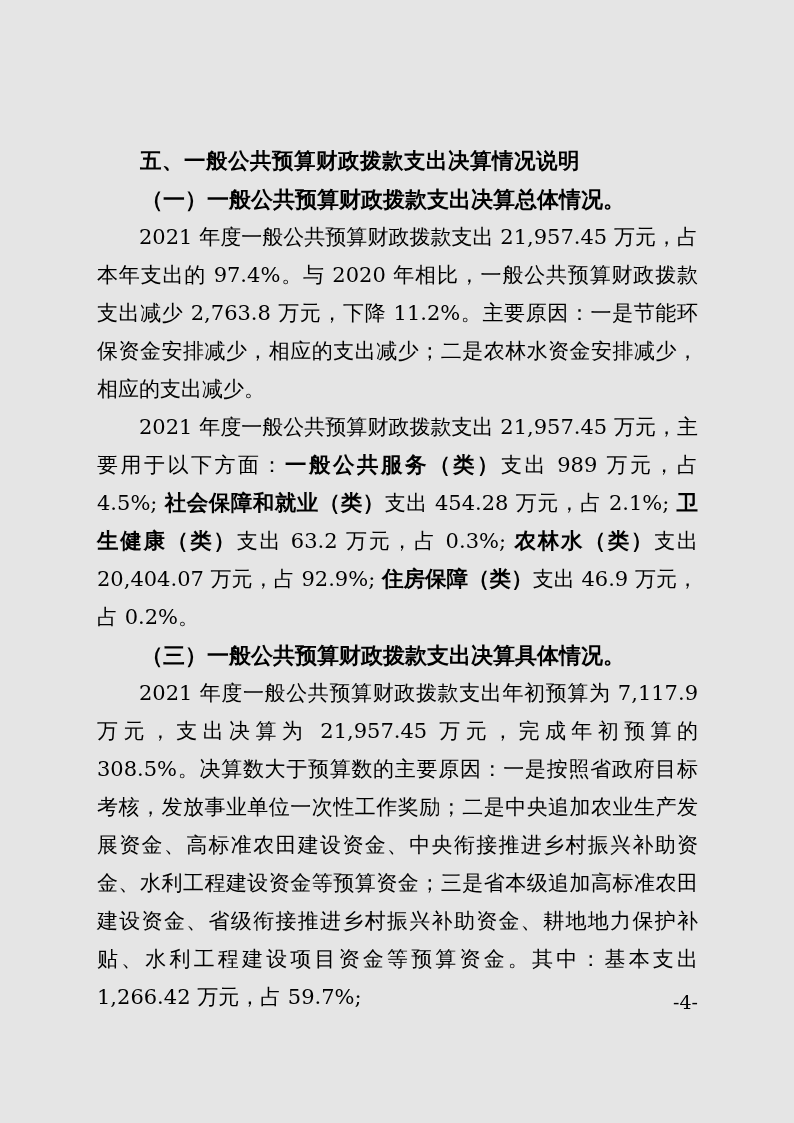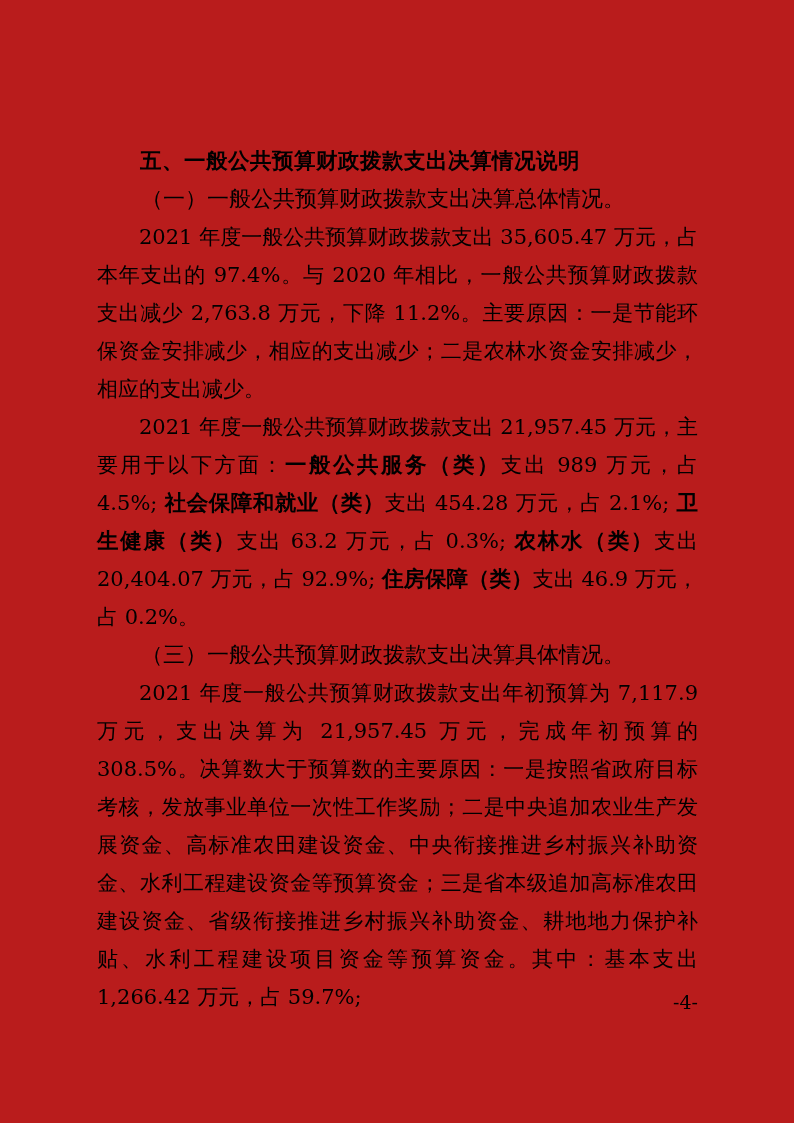--- a/index.html
+++ b/index.html
@@ -4,21 +4,21 @@
 <style>
   html, body {
     margin: 0;
     padding: 0;
     background: #ffffff;
   }
   .page {
     position: relative;
     width: 794px;
     height: 1123px;
-    background: #b91c1c;
+    background: #e5e5e5;
     color: #000000;
     overflow: hidden;
     font-family: "DejaVu Serif", "Liberation Serif", serif;
   }
   .content {
     position: absolute;
     left: 97px;
     top: 142px;
     width: 601px;
   }
@@ -28,21 +28,21 @@
     font-weight: 700;
     font-size: 21.5px;
     line-height: 38px;
     text-indent: 2em;
     text-align: left;
     letter-spacing: 0.5px;
   }
   .h-sub {
     margin: 0;
     font-family: "DejaVu Serif", "Liberation Serif", serif;
-    font-weight: 400;
+    font-weight: 700;
     font-size: 22px;
     line-height: 38px;
     text-indent: 2em;
     text-align: left;
   }
   .para {
     margin: 0;
     font-size: 21px;
     line-height: 38px;
     text-indent: 2em;
@@ -65,21 +65,21 @@
 </head>
 <body>
 
 <div class="page">
   <div class="content">
 
     <h2 class="h-main">五、一般公共预算财政拨款支出决算情况说明</h2>
 
     <section>
       <h3 class="h-sub">（一）一般公共预算财政拨款支出决算总体情况。</h3>
-      <p class="para"><span>2021 年度一般公共预算财政拨款支出 35,605.47 万元，占本年支出的 97.4%。与 2020 年相比，一般公共预算财政拨款支出减少 2,763.8 万元，下降 11.2%。主要原因：一是节能环保资金安排减少，相应的支出减少；二是农林水资金安排减少，相应的支出减少。</span></p>
+      <p class="para"><span>2021 年度一般公共预算财政拨款支出 21,957.45 万元，占本年支出的 97.4%。与 2020 年相比，一般公共预算财政拨款支出减少 2,763.8 万元，下降 11.2%。主要原因：一是节能环保资金安排减少，相应的支出减少；二是农林水资金安排减少，相应的支出减少。</span></p>
     </section>
 
     <section>
       <p class="para"><span>2021 年度一般公共预算财政拨款支出 21,957.45 万元，主要用于以下方面：</span><span class="seg-bold">一般公共服务（类）</span><span>支出 989 万元，占 4.5%; </span><span class="seg-bold">社会保障和就业（类）</span><span>支出 454.28 万元，占 2.1%; </span><span class="seg-bold">卫生健康（类）</span><span>支出 63.2 万元，占 0.3%; </span><span class="seg-bold">农林水（类）</span><span>支出 20,404.07 万元，占 92.9%; </span><span class="seg-bold">住房保障（类）</span><span>支出 46.9 万元，占 0.2%。</span></p>
     </section>
 
     <section>
       <h3 class="h-sub">（三）一般公共预算财政拨款支出决算具体情况。</h3>
       <p class="para"><span>2021 年度一般公共预算财政拨款支出年初预算为 7,117.9 万元，支出决算为 21,957.45 万元，完成年初预算的 308.5%。决算数大于预算数的主要原因：一是按照省政府目标考核，发放事业单位一次性工作奖励；二是中央追加农业生产发展资金、高标准农田建设资金、中央衔接推进乡村振兴补助资金、水利工程建设资金等预算资金；三是省本级追加高标准农田建设资金、省级衔接推进乡村振兴补助资金、耕地地力保护补贴、水利工程建设项目资金等预算资金。其中：基本支出 1,266.42 万元，占 59.7%;</span></p>
     </section>

